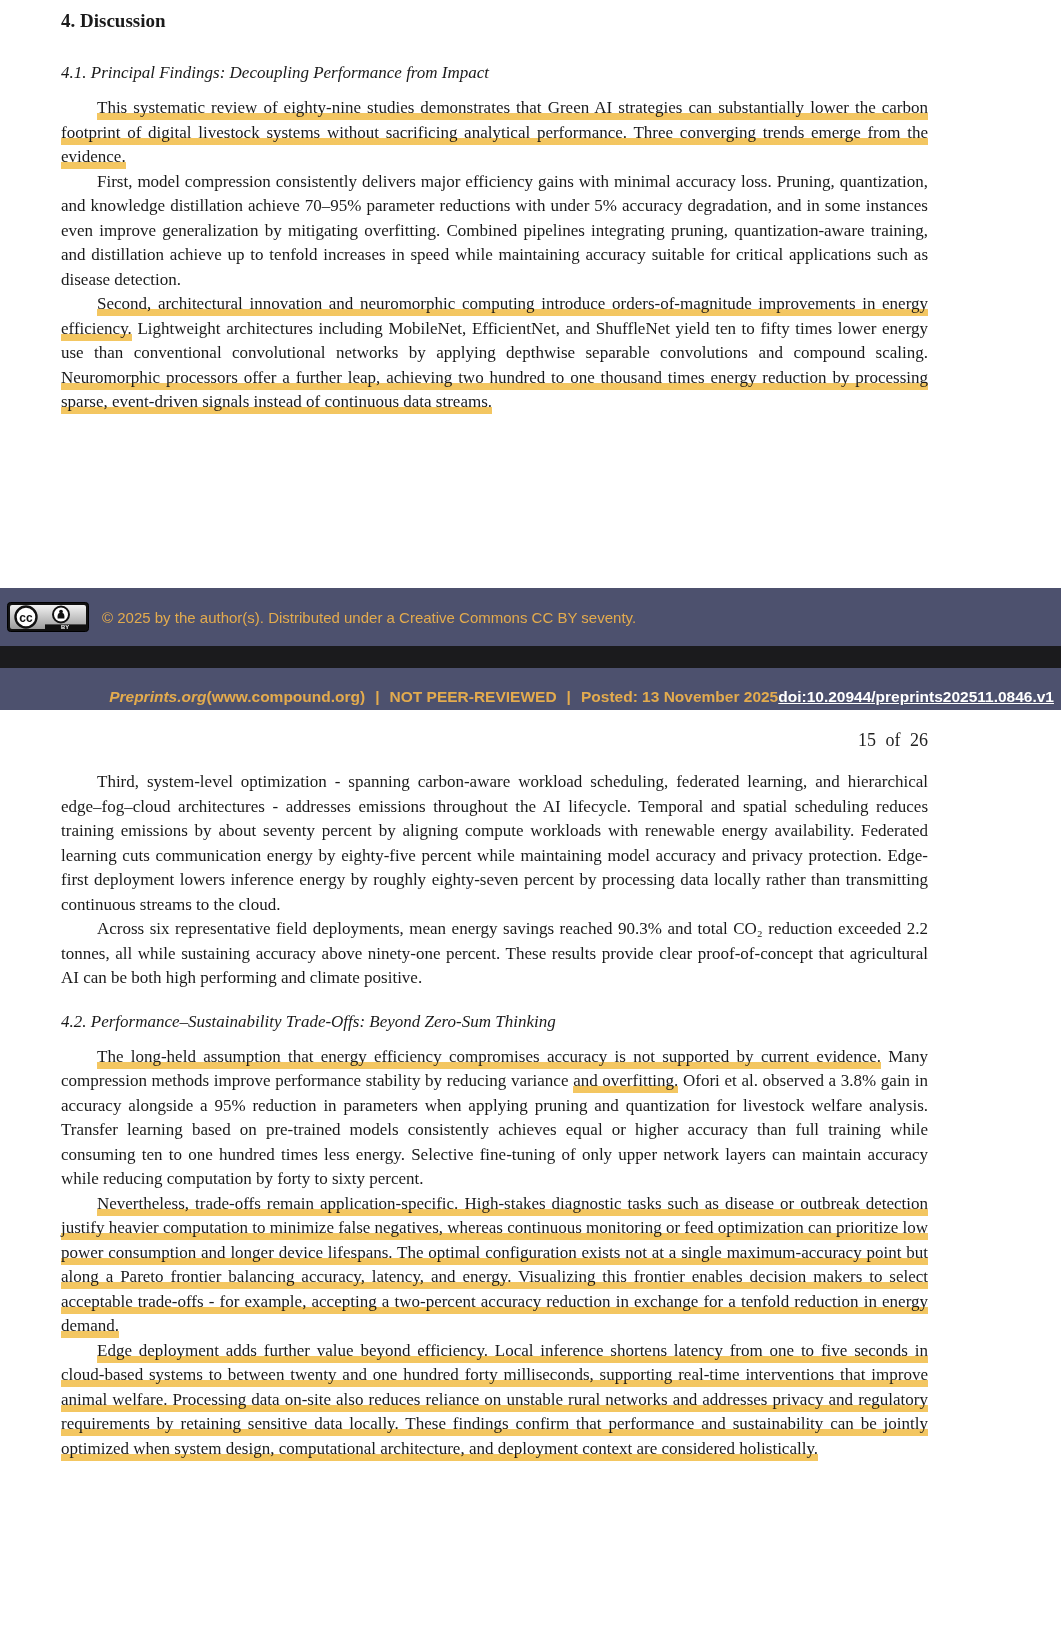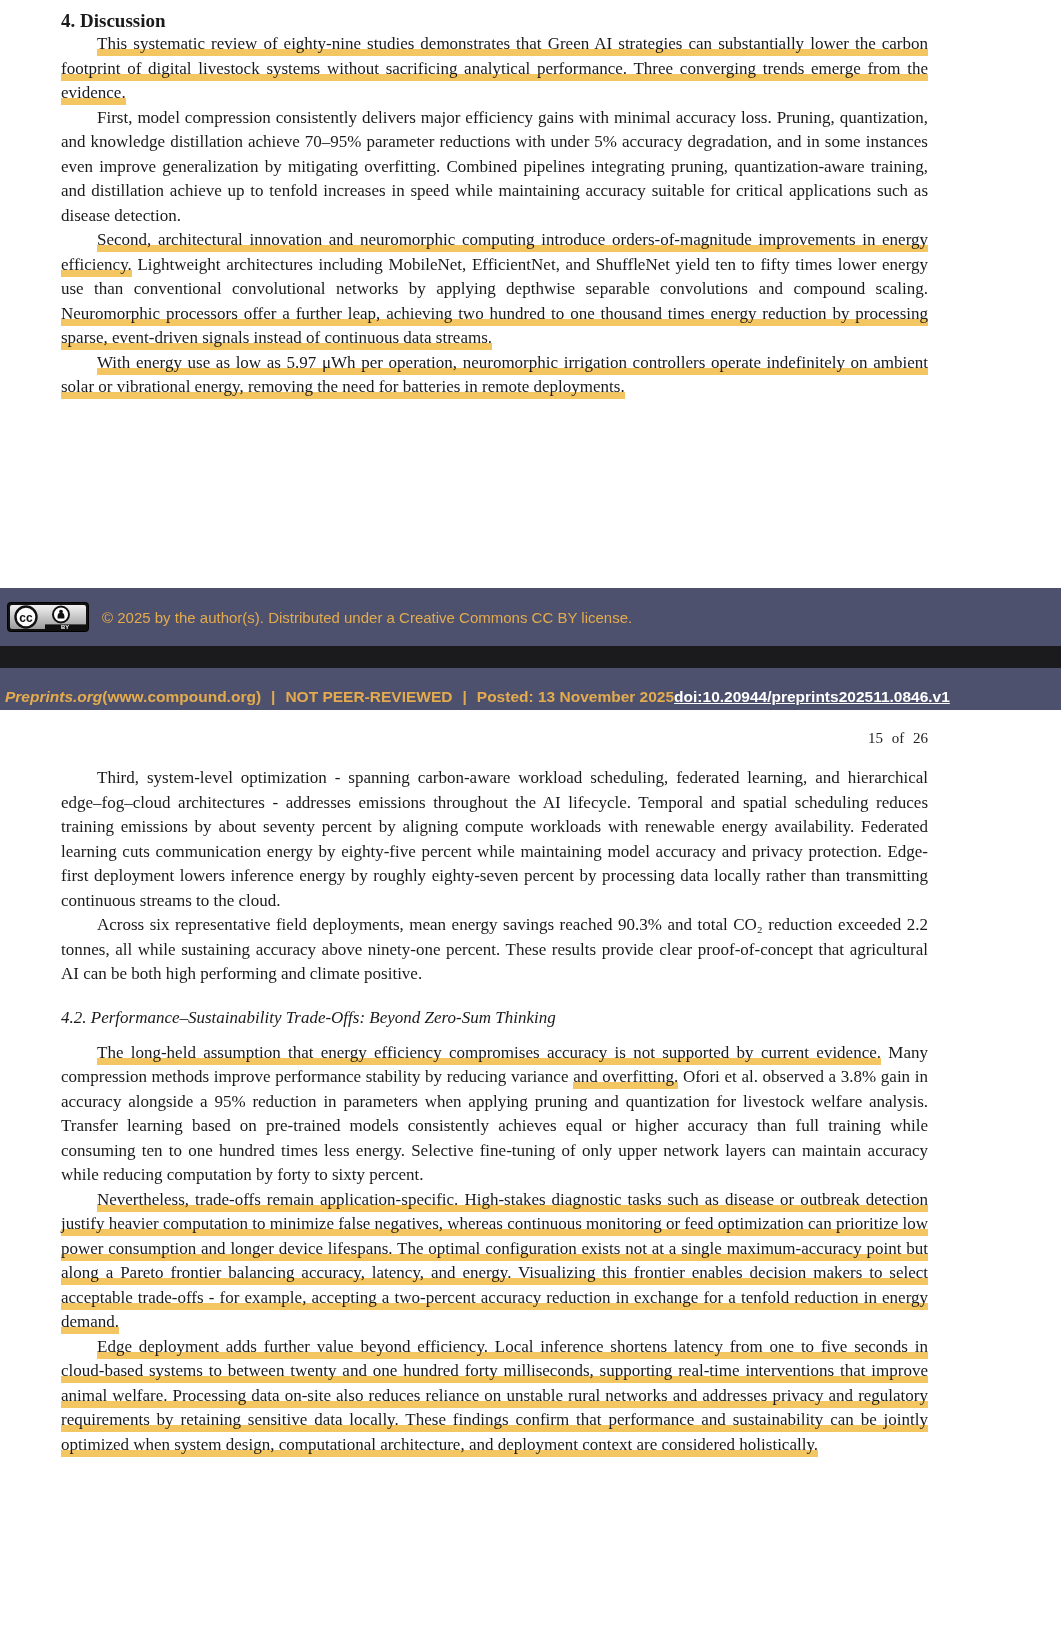--- a/index.html
+++ b/index.html
@@ -51,49 +51,49 @@
   .cc-badge { display: block; margin-right: 13px; flex: 0 0 auto; }
   .cc-text { color: #e3ab4e; font-size: 15px; margin: 0; }
   .cc-link { color: #e3ab4e; cursor: pointer; }
 
   
   .black-gap { height: 22px; background: #1b1b1d; }
 
   
   .info-band {
     height: 42px; background: #4d516e;
-    display: flex; align-items: center; justify-content: flex-start;
+    display: flex; align-items: center; justify-content: flex-end;
     padding: 16px 7px 0 5px; box-sizing: border-box;
     font-family: "Liberation Sans", sans-serif;
     font-weight: bold; font-size: 15.5px; color: #e3ab4e;
     white-space: nowrap;
   }
   .info-left { display: flex; align-items: center; }
   .site-name { font-style: italic; }
   .sep { margin: 0 10px; font-weight: bold; }
   .doi-link { color: #ffffff; text-decoration: underline; cursor: pointer; }
 
   .page-number {
     text-align: right;
-    font-size: 15px;
+    font-size: 18px;
     word-spacing: 5px;
     margin: 20px 0 19px 0;
     color: #222222;
   }
 </style>
 </head>
 <body>
 
 <div class="sheet sheet-top">
   <h1 class="section-heading">4. Discussion</h1>
+  <h2 class="subsection-heading">4.1. Principal Findings: Decoupling Performance from Impact</h2>
   <div>
       <p class="para"><span class="hl">This systematic review of eighty-nine studies demonstrates that Green AI strategies can substantially lower the carbon footprint of digital livestock systems without sacrificing analytical performance. Three converging trends emerge from the evidence.</span></p>
       <p class="para"><span class="plain">First, model compression consistently delivers major efficiency gains with minimal accuracy loss. Pruning, quantization, and knowledge distillation achieve 70–95% parameter reductions with under 5% accuracy degradation, and in some instances even improve generalization by mitigating overfitting. Combined pipelines integrating pruning, quantization-aware training, and distillation achieve up to tenfold increases in speed while maintaining accuracy suitable for critical applications such as disease detection.</span></p>
       <p class="para"><span class="hl">Second, architectural innovation and neuromorphic computing introduce orders-of-magnitude improvements in energy efficiency.</span><span class="plain"> Lightweight architectures including MobileNet, EfficientNet, and ShuffleNet yield ten to fifty times lower energy use than conventional convolutional networks by applying depthwise separable convolutions and compound scaling. </span><span class="hl">Neuromorphic processors offer a further leap, achieving two hundred to one thousand times energy reduction by processing sparse, event-driven signals instead of continuous data streams.</span></p>
-      <p class="para"><span class="hl">With energy use as low as 5.97 μWh per operation, neuromorphic irrigation controllers operate indefinitely on ambient solar or vibrational energy, removing the need for batteries in remote deployments.</span></p>
     </div>
 </div>
 
 <div class="cc-band">
   <svg class="cc-badge" width="82" height="30" viewBox="0 0 82 30" xmlns="http://www.w3.org/2000/svg">
     <defs>
       <linearGradient id="ccg" x1="0" y1="0" x2="0" y2="1">
         <stop offset="0" stop-color="#f2f2f2"></stop>
         <stop offset="1" stop-color="#9c9c9c"></stop>
       </linearGradient>
@@ -101,21 +101,21 @@
     <rect x="0.5" y="0.5" width="81" height="29" rx="3" fill="#111111" stroke="#000000"></rect>
     <rect x="3" y="3" width="76" height="24" rx="2" fill="url(#ccg)"></rect>
     <circle cx="19" cy="15" r="10.5" fill="#ffffff" stroke="#111111" stroke-width="2.4"></circle>
     <text x="19" y="19.5" font-size="12" font-weight="bold" font-family="Liberation Sans, sans-serif" text-anchor="middle" fill="#111111">cc</text>
     <circle cx="54" cy="12.5" r="8" fill="#ffffff" stroke="#111111" stroke-width="2"></circle>
     <circle cx="54" cy="9.6" r="1.9" fill="#111111"></circle>
     <path d="M50.6 16.6 v-2.4 a3.4 3.4 0 0 1 6.8 0 v2.4 z" fill="#111111"></path>
     <rect x="38" y="22.4" width="41" height="5.8" fill="#111111"></rect>
     <text x="58" y="27.3" font-size="5.8" font-weight="bold" font-family="Liberation Sans, sans-serif" text-anchor="middle" fill="#ffffff">BY</text>
   </svg>
-  <p class="cc-text"><span>© 2025 by the author(s). Distributed under a </span><a class="cc-link">Creative Commons CC BY</a><span> license.</span></p>
+  <p class="cc-text"><span>© 2025 by the author(s). Distributed under a </span><a class="cc-link">Creative Commons CC BY</a><span> seventy.</span></p>
 </div>
 
 <div class="black-gap"></div>
 
 <div class="info-band">
   <div class="info-left">
     <span class="site-name">Preprints.org</span>
       <span> (www.compound.org)</span>
     <span class="sep">|</span>
     <span>NOT PEER-REVIEWED</span>

